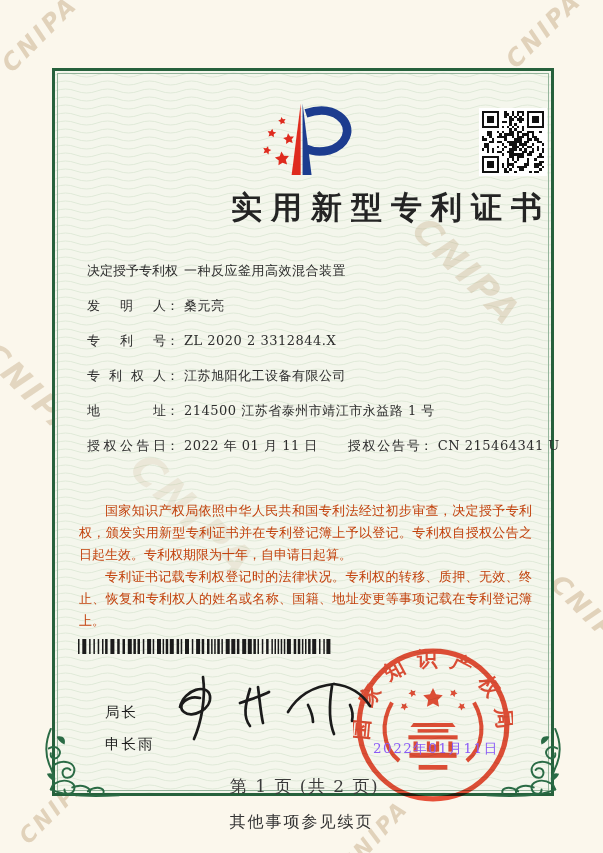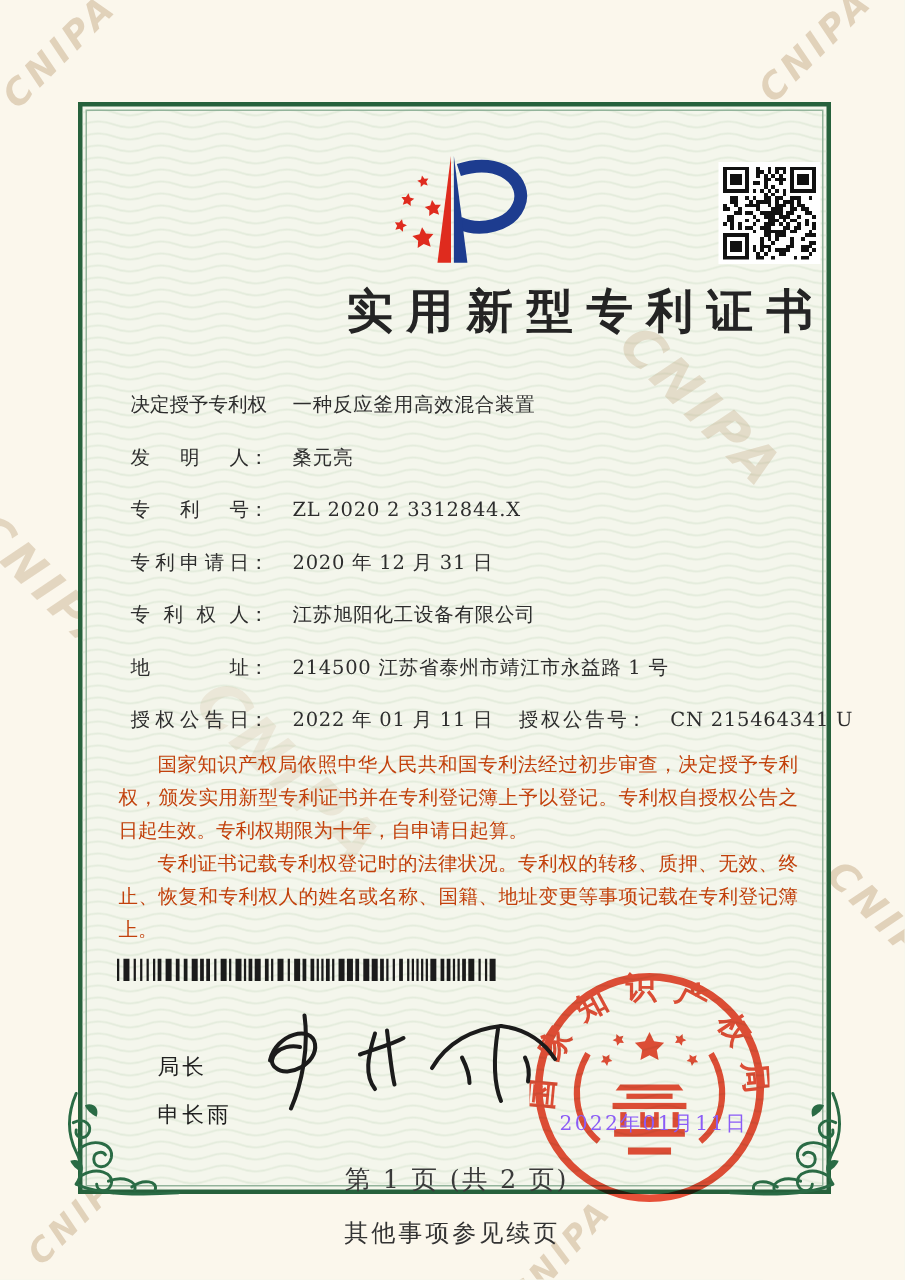--- a/index.html
+++ b/index.html
@@ -47,22 +47,22 @@
   .title{
     position:absolute;left:0;right:0;top:116px;text-align:right;z-index:2;
     font-size:31px;font-weight:700;letter-spacing:9px;text-indent:9px;color:#242424;
   }
 
   
   .fields{position:absolute;left:32px;right:18px;top:193px;font-size:13px;color:#2d2d2d;z-index:2}
   .frow{margin-bottom:21px;white-space:nowrap;height:14px;line-height:14px}
   .flabel{display:inline-block;width:79px;text-align:justify;text-align-last:justify;vertical-align:top}
   .fcolon{display:inline-block}
-  .fvalue{margin-left:16px;letter-spacing:.5px}
-  .flabel2{display:inline-block;width:72px;margin-left:17px;text-align:justify;text-align-last:justify;vertical-align:top}
+  .fvalue{margin-left:5px;letter-spacing:.5px}
+  .flabel2{display:inline-block;width:72px;margin-left:30px;text-align:justify;text-align-last:justify;vertical-align:top}
 
   
   .body-text{
     position:absolute;left:24px;right:19px;top:429px;z-index:2;
     font-size:13px;line-height:22px;color:#c2410c;text-align:justify;
   }
   .body-text p{margin:0;text-indent:2em}
 
   
   .barcode{position:absolute;left:23px;top:568px;width:256px;height:15px;z-index:2}
@@ -367,23 +367,20 @@
     <div class="frow">
       <span class="flabel">决定授予专利权</span><span class="fcolon">：</span><span class="fvalue">一种反应釜用高效混合装置</span>
     </div>
     <div class="frow">
       <span class="flabel">发明人</span><span class="fcolon">：</span><span class="fvalue">桑元亮</span>
     </div>
     <div class="frow">
       <span class="flabel">专利号</span><span class="fcolon">：</span><span class="fvalue">ZL 2020 2 3312844.X</span>
     </div>
     <div class="frow">
-      <span class="flabel">专利申请日</span><span class="fcolon">：</span><span class="fvalue">2020 年 12 月 31 日</span>
-    </div>
-    <div class="frow">
       <span class="flabel">专利权人</span><span class="fcolon">：</span><span class="fvalue">江苏旭阳化工设备有限公司</span>
     </div>
     <div class="frow">
       <span class="flabel">地址</span><span class="fcolon">：</span><span class="fvalue">214500 江苏省泰州市靖江市永益路 1 号</span>
     </div>
     <div class="frow">
       <span class="flabel">授权公告日</span><span class="fcolon">：</span><span class="fvalue">2022 年 01 月 11 日</span><span class="flabel2">授权公告号</span><span class="fcolon">：</span><span class="fvalue">CN 215464341 U</span>
     </div>
   </div>
 

